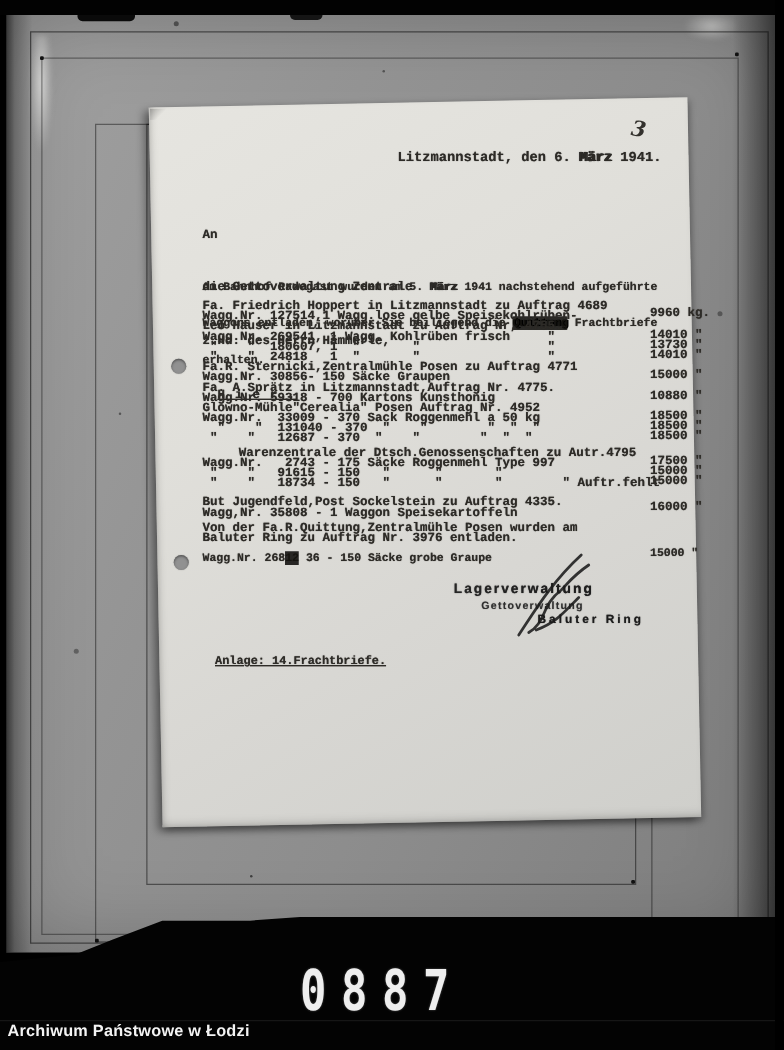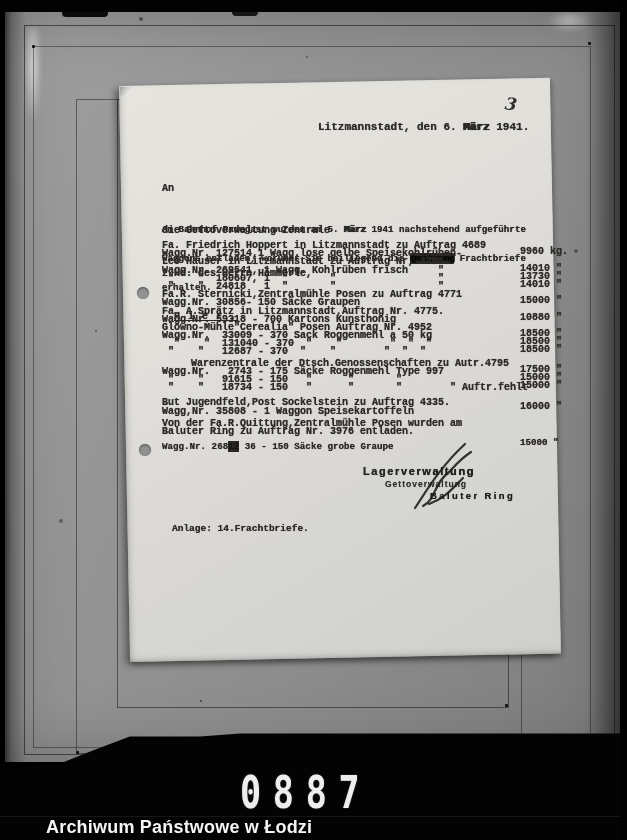--- a/index.html
+++ b/index.html
@@ -84,31 +84,31 @@
   .stamp-l1{font-size:11px;font-weight:bold;letter-spacing:1.6px;
       text-shadow:0 0 1px rgba(30,30,30,.7);
       background:linear-gradient(90deg,rgba(35,35,35,.35),rgba(25,25,25,.95) 55%);
       -webkit-background-clip:text;background-clip:text;color:rgba(30,30,30,.85);}
   .stamp-l2{font-size:8.5px;font-weight:bold;letter-spacing:1px;margin:3px 0 0 22px;
       color:rgba(35,35,35,.85);text-shadow:0 0 .8px rgba(30,30,30,.6);}
   .stamp-l3{font-size:9.5px;font-weight:bold;letter-spacing:2.4px;margin:2px 0 0 25px;
       color:#1c1c1c;text-shadow:0 0 .8px rgba(20,20,20,.8);padding-left:42px;}
   .signature{position:absolute;left:393px;top:438px;}
 
-  .enclosure{left:172px;top:523px;font-size:9.5px;}
+  .enclosure{left:172px;top:523px;font-size:9.5px;text-decoration:underline;}
 
   
   .bottom-black{position:absolute;left:0;top:690px;width:627px;height:150px;background:#030303;
       clip-path:polygon(0 53%,9.6% 49%,14.4% 41%,20.7% 31%,31.9% 31%,38.3% 29%,100% 29%,100% 100%,0 100%);}
   .bottom-line{position:absolute;left:0;top:816px;width:627px;height:1px;background:#161616;}
   .counter{position:absolute;left:240px;top:766px;font-family:"DejaVu Sans Mono",monospace;
       font-weight:bold;font-size:45px;letter-spacing:15px;color:#eeeeee;
       transform:scaleX(.78);transform-origin:left top;text-shadow:0 0 2px rgba(255,255,255,.35);}
-  .watermark{position:absolute;left:6px;top:817px;font-size:18px;font-weight:bold;
-      color:#f4f4f4;letter-spacing:.2px;margin-left:40px;}
+  .watermark{position:absolute;left:6px;top:817px;font-size:13px;font-weight:bold;
+      color:#f4f4f4;letter-spacing:.2px;}
 </style>
 </head>
 <body>
 
 <div id="page">
 
   <div class="film"></div>
   <div class="light-streak"></div>
   <div class="light-smear-tr"></div>
 

